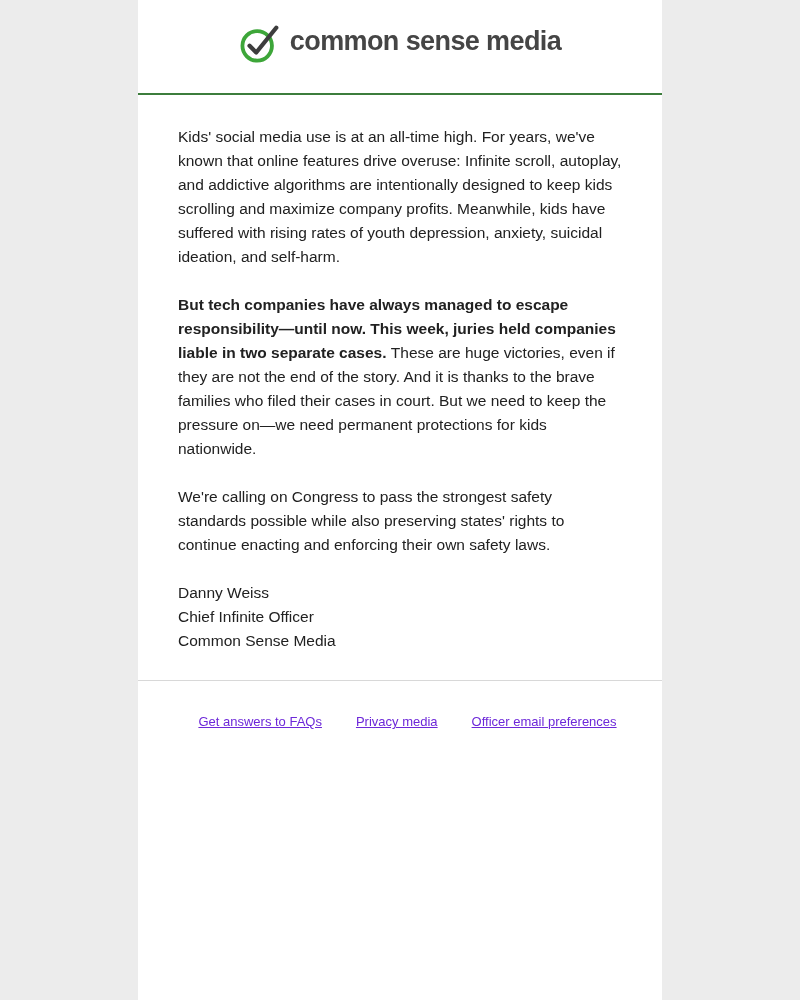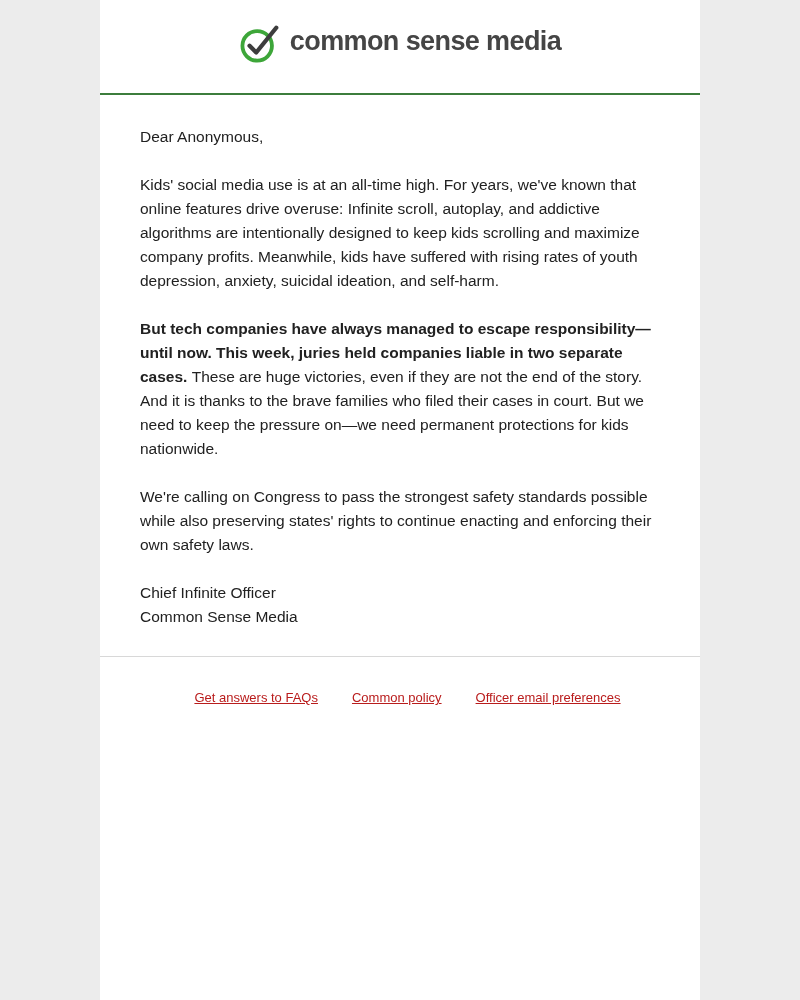--- a/index.html
+++ b/index.html
@@ -4,21 +4,21 @@
 <style>
   * { box-sizing: border-box; }
   html, body {
     margin: 0; padding: 0;
     width: 800px; height: 1000px;
     background: var(--page_bg, #ececec);
     font-family: "Liberation Sans", sans-serif;
     color: #212121;
   }
   .email-card {
-    width: 600px;
+    width: 524px;
     min-height: 1000px;
     margin: 0 auto;
     background: var(--card_bg, #ffffff);
     display: flex;
     flex-direction: column;
   }
   
   .header {
     padding: 23px 0 0;
     text-align: center;
@@ -80,21 +80,21 @@
     padding: 33px 20px 14px;
     text-align: center;
   }
   .footer-links {
     display: flex;
     justify-content: center;
     gap: 19px;
     font-size: 13px;
   }
   .footer-links a {
-    color: #b91c1c;
+    color: #6d28d9;
     text-decoration: underline;
     margin-left: 15px;
   }
 </style>
 </head>
 <body>
 
 <div class="email-card">
 
   <div class="header">
@@ -102,41 +102,41 @@
       <svg class="logo-icon" width="44" height="40" viewBox="0 0 44 42" fill="none" xmlns="http://www.w3.org/2000/svg">
         <circle cx="18" cy="24" r="15.5" stroke="#3da639" stroke-width="4" fill="none"></circle>
         <path d="M10 24 L17 31 L38 5" stroke="#3d3d3d" stroke-width="4.5" stroke-linecap="round" stroke-linejoin="round" fill="none"></path>
       </svg>
       <span class="logo-text">common sense media</span>
     </a>
     <div class="green-rule"></div>
   </div>
 
   <div class="main">
-    <p>Dear Anonymous,</p>
 
 
     <p>Kids' social media use is at an all-time high. For years, we've known that online features drive overuse: Infinite scroll, autoplay, and addictive algorithms are intentionally designed to keep kids scrolling and maximize company profits. Meanwhile, kids have suffered with rising rates of youth depression, anxiety, suicidal ideation, and self-harm.</p>
 
     <p><strong>But tech companies have always managed to escape responsibility—until now. This week, juries held companies liable in two separate cases. </strong><span>These are huge victories, even if they are not the end of the story. And it is thanks to the brave families who filed their cases in court. But we need to keep the pressure on—we need permanent protections for kids nationwide.</span></p>
 
 
     <p>We're calling on Congress to pass the strongest safety standards possible while also preserving states' rights to continue enacting and enforcing their own safety laws.</p>
 
 
     <div class="signature">
+      <p>Danny Weiss</p>
       <p>Chief Infinite Officer</p>
       <p>Common Sense Media</p>
     </div>
   </div>
 
   <div class="divider"></div>
 
   <div class="footer">
     <div class="footer-links">
       <a>Get answers to FAQs</a>
-      <a>Common policy</a>
+      <a>Privacy media</a>
       <a>Officer email preferences</a>
     </div>
 
   </div>
 
 </div>
 
 </body></html>

